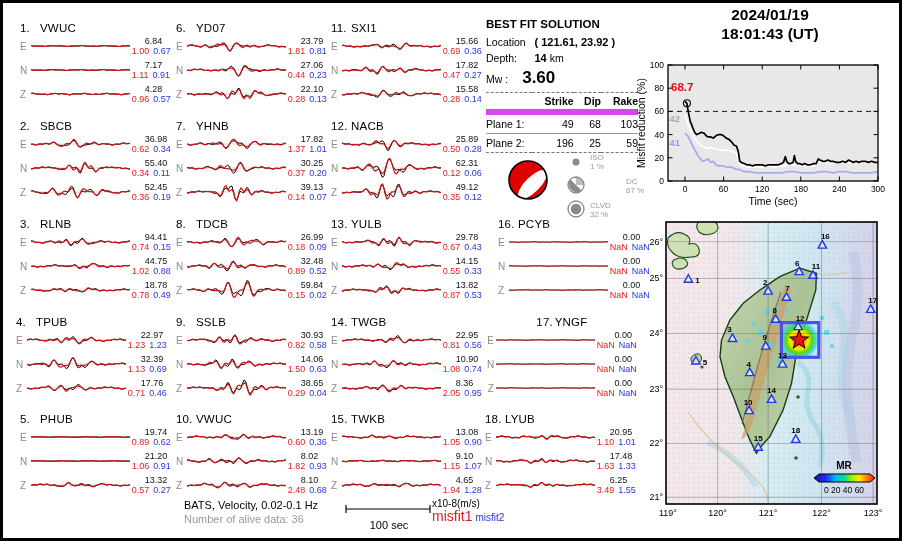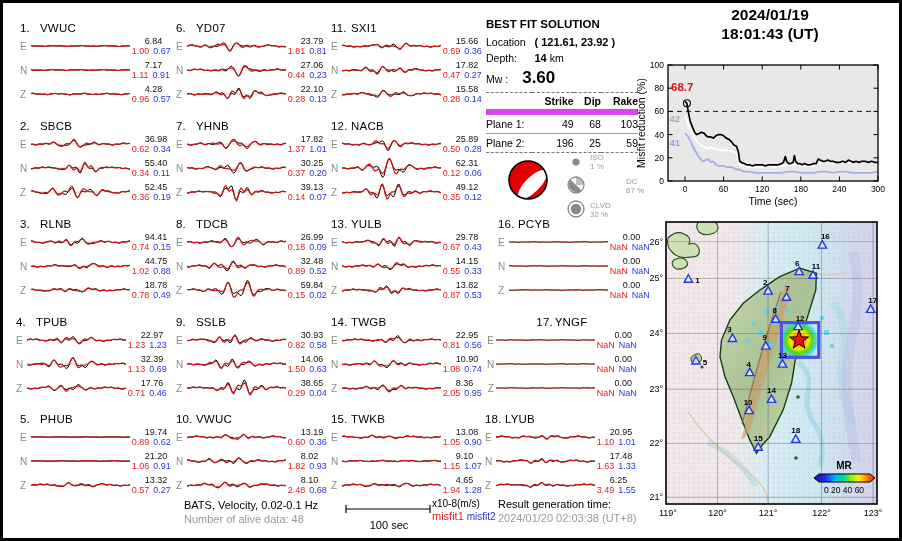--- a/index.html
+++ b/index.html
@@ -32,21 +32,21 @@
   .mech-lab{font-size:8px;color:#999;line-height:8.5px;}
   
   #datebox{position:absolute;left:640px;top:5px;width:260px;text-align:center;
            font-size:15.5px;font-weight:bold;line-height:19px;}
   
   #foot-left{position:absolute;left:184px;top:498px;font-size:11px;line-height:14px;}
   #foot-left .sub{color:#999;}
   #scalebar{position:absolute;left:344px;top:500px;width:90px;}
   #scalebar .lab{font-size:11px;text-align:center;margin-top:1px;}
   #unitbox{position:absolute;left:432px;top:497px;font-size:10px;line-height:13px;}
-  #unitbox .m1{font-size:11px;}
+  #unitbox .m1{font-size:14px;}
   #unitbox .m2{font-size:10px;margin-left:3px;}
   #resultbox{position:absolute;left:498px;top:497px;font-size:11px;line-height:14px;}
   #resultbox .sub{color:#999;}
   svg text{font-family:"Liberation Sans",sans-serif;}
 </style>
 </head>
 <body>
 <div id="page">
 
 <div id="frame-border"></div>
@@ -1061,35 +1061,31 @@
         <text x="20" y="304" text-anchor="middle" font-size="9">119°</text>
         <text x="69.48400000000001" y="304" text-anchor="middle" font-size="9">120°</text>
         <text x="120.124" y="304" text-anchor="middle" font-size="9">121°</text>
         <text x="173.507" y="304" text-anchor="middle" font-size="9">122°</text>
         <text x="224.99099999999999" y="304" text-anchor="middle" font-size="9">123°</text>
       </g>
 </svg>
 
 <div id="foot-left">
   <div>BATS, Velocity, 0.02-0.1 Hz</div>
-  <div class="sub">Number of alive data: 48</div>
+  <div class="sub">Number of alive data: 36</div>
 </div>
 
 <div id="scalebar">
   <svg width="90" height="10">
     <line x1="2" y1="5" x2="86" y2="5" stroke="#000" stroke-width="1.2"></line>
     <line x1="2" y1="1" x2="2" y2="9" stroke="#000" stroke-width="1.2"></line>
     <line x1="86" y1="1" x2="86" y2="9" stroke="#000" stroke-width="1.2"></line>
   </svg>
   <div class="lab">100 sec</div>
 </div>
 
 <div id="unitbox">
   <div>x10-8(m/s)</div>
   <div><span class="m1">misfit1</span><span class="m2">misfit2</span></div>
 </div>
 
-<div id="resultbox">
-  <div>Result generation time:</div>
-  <div class="sub">2024/01/20 02:03:38 (UT+8)</div>
+
 </div>
 
-</div>
-
 </body></html>

